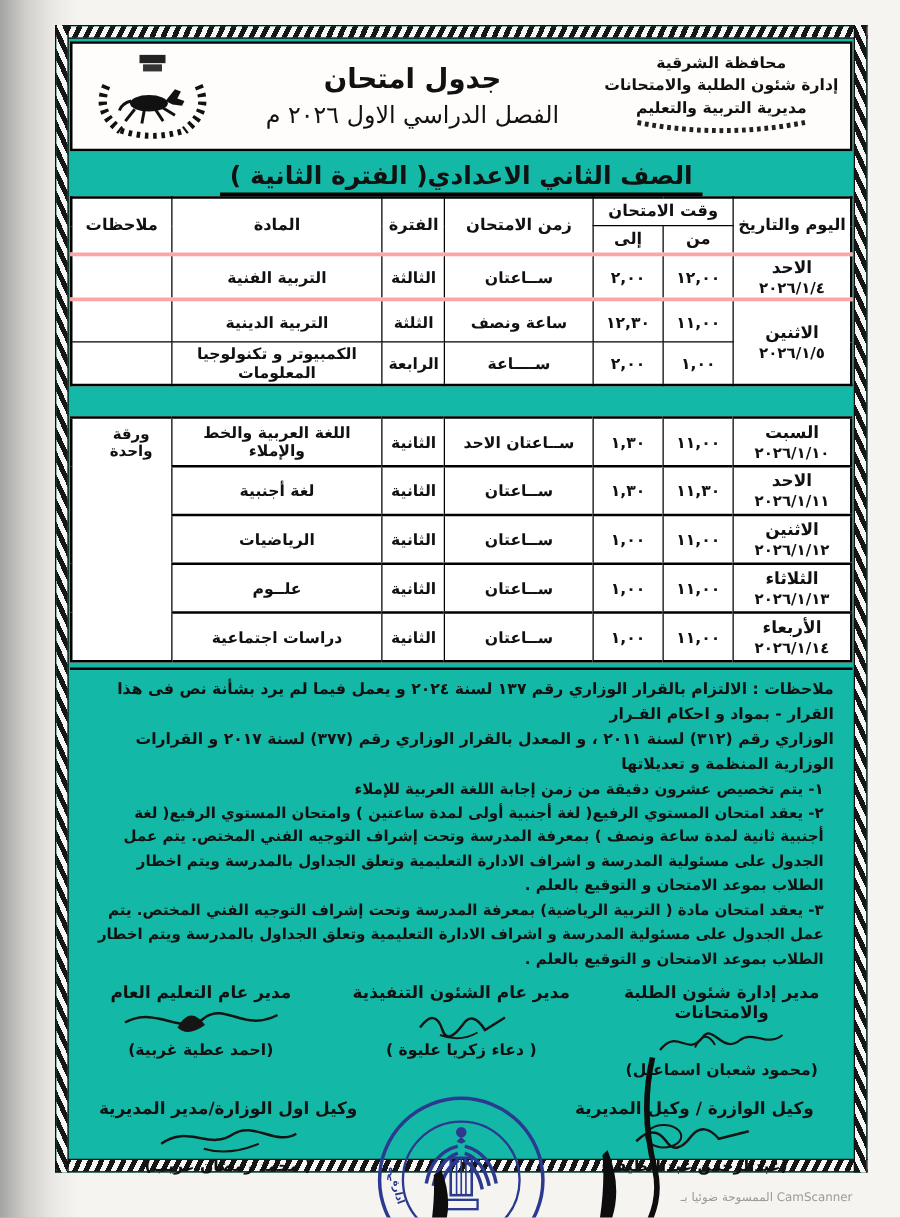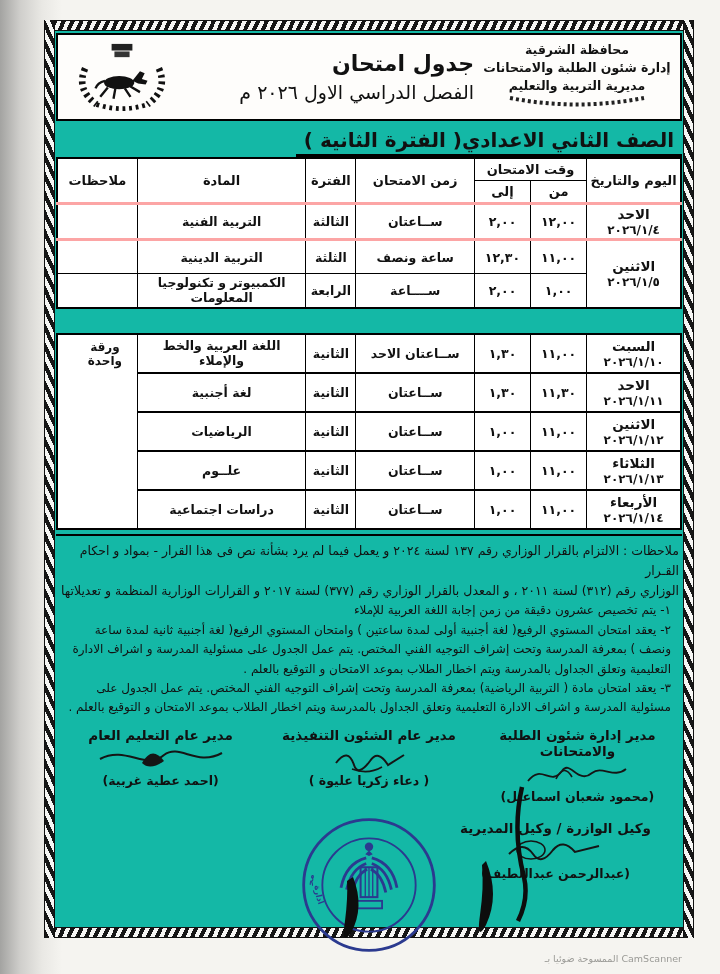--- a/index.html
+++ b/index.html
@@ -13,45 +13,45 @@
   .braid{position:absolute;}
   .braid-h{height:9px;left:0;right:0;background:repeating-linear-gradient(115deg,#161616 0 4px,#f6f6f4 4px 8px);border-top:1px solid #111;border-bottom:1px solid #111;}
   .braid-v{width:9px;top:0;bottom:0;background:repeating-linear-gradient(65deg,#161616 0 4px,#f6f6f4 4px 8px);border-left:1px solid #111;border-right:1px solid #111;}
   .bt{top:0;} .bb{bottom:0;} .bl{left:0;} .br{right:0;}
   .content{position:absolute;left:12px;right:12px;top:11px;bottom:9px;direction:rtl;}
 
   
   .header-box{border:2px solid #000;height:84px;display:flex;align-items:center;background:#fefdfb;margin-top:2px;}
   .org{width:206px;text-align:center;font-weight:bold;font-size:12.5px;line-height:1.45;}
   .org .laurel{margin-top:-2px;}
-  .center-titles{flex:1;text-align:right;}
+  .center-titles{flex:1;text-align:center;}
   .t-main{font-size:22px;font-weight:bold;}
   .t-term{font-size:19px;font-weight:normal;margin-top:5px;}
   .emblem{width:128px;display:flex;justify-content:center;align-items:center;}
 
-  .page-title{margin:7px 0 5px;}
+  .page-title{text-align:center;margin:7px 16px 5px;}
   .page-title span{font-size:20px;font-weight:bold;border-bottom:3px solid #000;padding:0 8px 2px;}
 
   
   table{border-collapse:collapse;width:626px;margin:0 auto;table-layout:fixed;direction:rtl;border:2.5px solid #000;background:#fff;}
   th,td{border:1.7px solid #000;text-align:center;vertical-align:middle;font-weight:bold;padding:1px 2px;overflow:hidden;}
   col.c-day{width:94px;} col.c-from{width:56px;} col.c-to{width:56px;}
   col.c-dur{width:118px;} col.c-per{width:50px;} col.c-sub{width:168px;} col.c-note{width:80px;}
   th{font-size:13px;height:19px;}
   td{font-size:12.5px;}
   .day{font-size:13.5px;} .date{font-size:12px;letter-spacing:.5px;margin-top:1px;}
   #table1 tr.data{height:34px;}
   #table1 tr.grp td{border-top:3px solid #fca5a5;}
   #table2{margin-top:24px;}
   #table2 tr{height:39px;}
   #table2 td{border-top-width:2.2px;border-bottom-width:2.2px;}
   td.note-merged{vertical-align:top;padding-top:5px;font-size:12px;padding-left:17px;}
 
   
-  .notes{border-top:2.5px solid #000;margin-top:4px;padding:5px 3px 3px;font-size:12px;font-weight:normal;line-height:1.62;text-align:right;}
+  .notes{border-top:2.5px solid #000;margin-top:4px;padding:5px 15px 3px;font-size:12px;font-weight:bold;line-height:1.62;text-align:right;}
   .notes .intro{font-size:12.5px;}
   .notes .item{padding-right:8px;}
 
   
   .sigs{margin-top:6px;position:relative;height:228px;}
   .sig-row1{display:flex;justify-content:space-between;padding:0 2px;}
   .sig-block{width:33%;text-align:center;}
   .sig-title{font-size:13.5px;font-weight:bold;}
   .sig-name{font-size:12.5px;font-weight:bold;}
   .sig-svg{display:block;margin:0 auto;height:30px;}
@@ -271,20 +271,28 @@
       </div>
 
       <div class="sig-row2">
         <div class="sig-block narrow">
           <div class="sig-title">وكيل الوازرة / وكيل المديرية</div>
           <svg class="sig-svg" width="110" height="30" viewBox="0 0 110 30">
             <path d="M8,18 q14,-14 24,0 q8,12 20,-4 q10,-12 22,2 l24,-6" fill="none" stroke="#151515" stroke-width="2"></path>
             <ellipse cx="30" cy="14" rx="14" ry="9" fill="none" stroke="#151515" stroke-width="1.6"></ellipse>
           </svg>
           <div class="sig-name">(عبدالرحمن عبداللطيف)</div>
+        </div>
+        <div class="sig-block narrow">
+          <div class="sig-title">وكيل اول الوزارة/مدير المديرية</div>
+          <svg class="sig-svg" width="120" height="30" viewBox="0 0 120 30">
+            <path d="M6,20 C28,4 44,26 64,12 C80,2 98,22 114,12" fill="none" stroke="#151515" stroke-width="2"></path>
+            <path d="M40,24 q20,6 44,-4" fill="none" stroke="#151515" stroke-width="1.6"></path>
+          </svg>
+          <div class="sig-name">( محمد رمضان غريب)</div>
         </div>
       </div>
 
       <svg class="stamp" width="148" height="140" viewBox="0 0 150 150">
         <defs>
           <path id="arcTop" d="M75,75 m-60,0 a60,60 0 1,1 120,0"></path>
           <path id="arcBot" d="M75,75 m-58,0 a58,58 0 0,0 116,0"></path>
         </defs>
         <circle cx="75" cy="75" r="70" fill="none" stroke="#2b3a8f" stroke-width="3"></circle>
         <circle cx="75" cy="75" r="50" fill="none" stroke="#2b3a8f" stroke-width="2"></circle>

